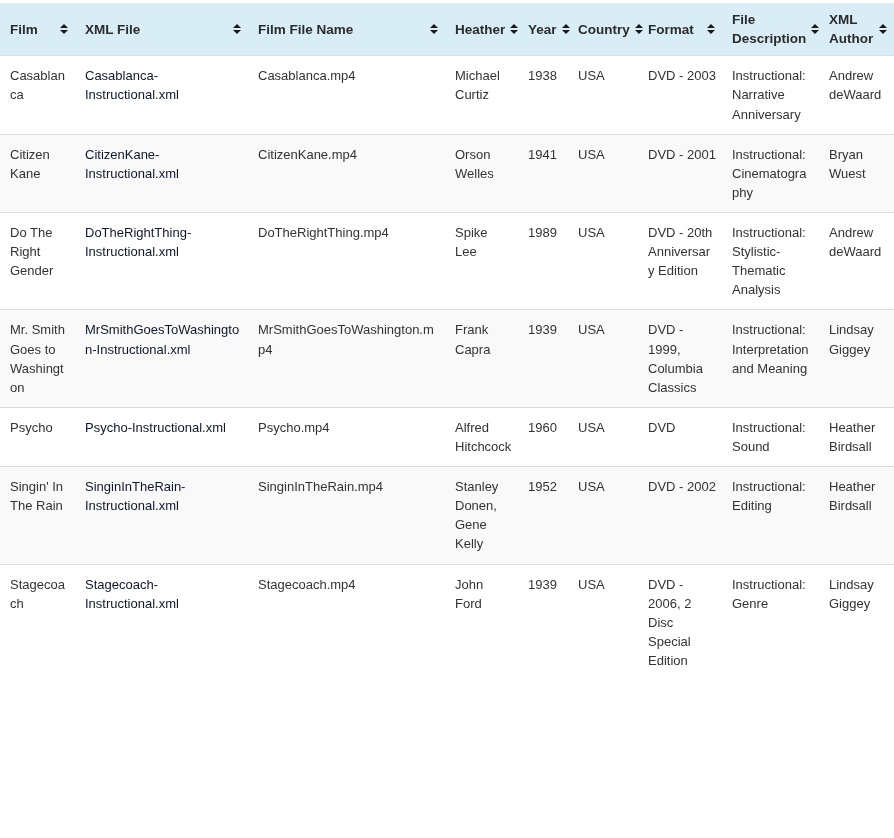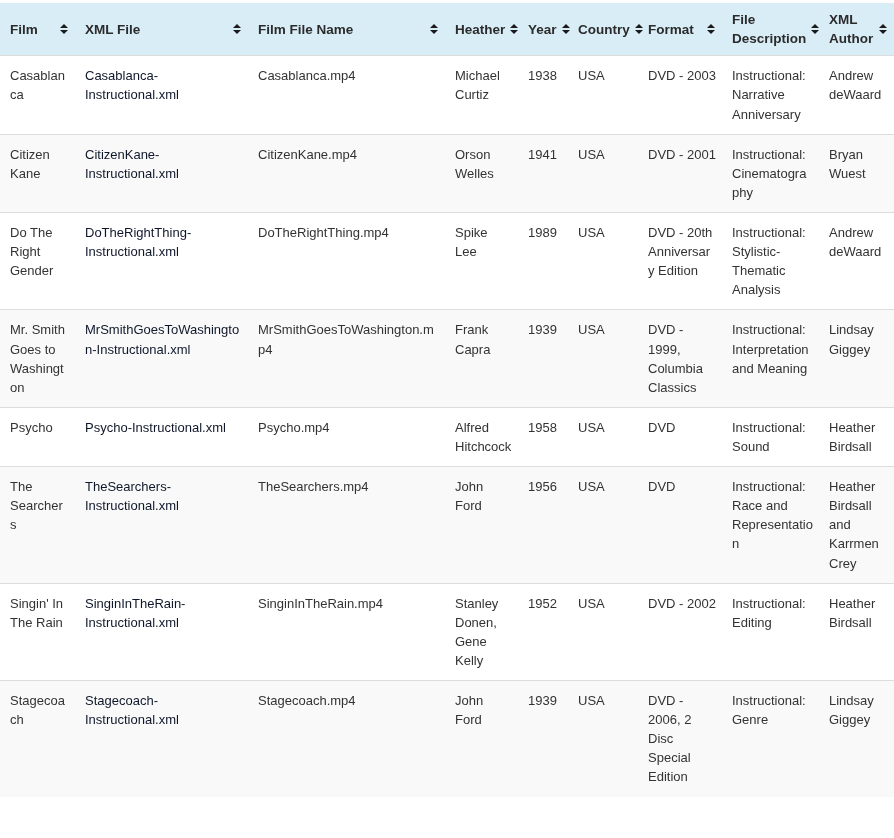--- a/index.html
+++ b/index.html
@@ -234,36 +234,25 @@
           <td>USA</td>
           <td>DVD - 1999, Columbia Classics</td>
           <td>Instructional: Interpretation and Meaning</td>
           <td>Lindsay Giggey</td>
         </tr>
         <tr>
           <td>Psycho</td>
           <td><a class="xml-link" href="#">Psycho-Instructional.xml</a></td>
           <td>Psycho.mp4</td>
           <td>Alfred Hitchcock</td>
-          <td>1958</td>
+          <td>1960</td>
           <td>USA</td>
           <td>DVD</td>
           <td>Instructional: Sound</td>
           <td>Heather Birdsall</td>
-        </tr>
-        <tr>
-          <td>The Searchers</td>
-          <td><a class="xml-link" href="#">TheSearchers-Instructional.xml</a></td>
-          <td>TheSearchers.mp4</td>
-          <td>John Ford</td>
-          <td>1956</td>
-          <td>USA</td>
-          <td>DVD</td>
-          <td>Instructional: Race and Representation</td>
-          <td>Heather Birdsall and Karrmen Crey</td>
         </tr>
         <tr>
           <td>Singin' In The Rain</td>
           <td><a class="xml-link" href="#">SinginInTheRain-Instructional.xml</a></td>
           <td>SinginInTheRain.mp4</td>
           <td>Stanley Donen, Gene Kelly</td>
           <td>1952</td>
           <td>USA</td>
           <td>DVD - 2002</td>
           <td>Instructional: Editing</td>

